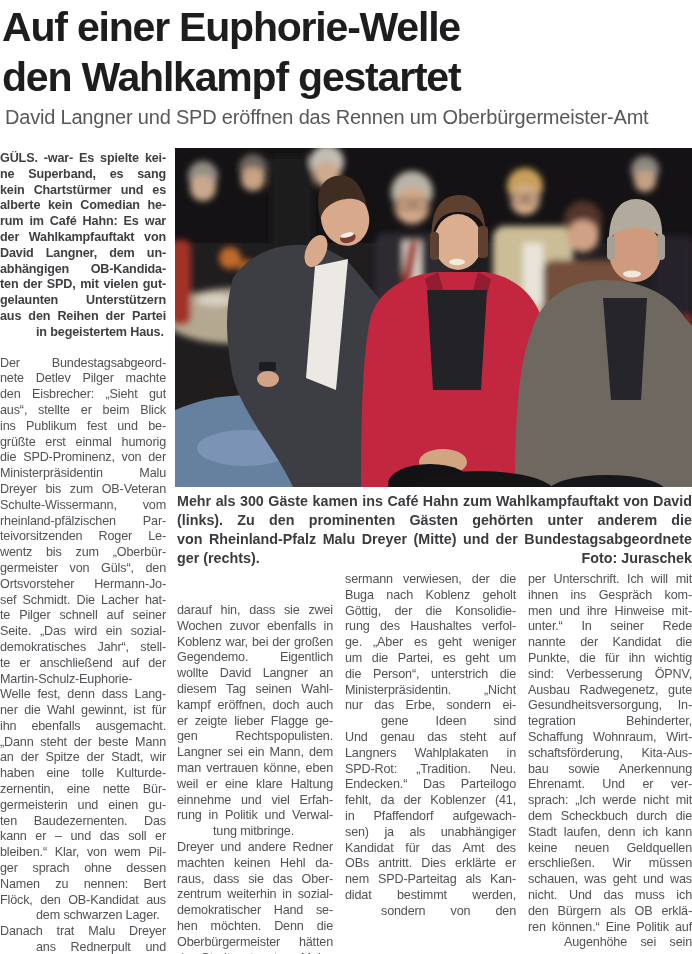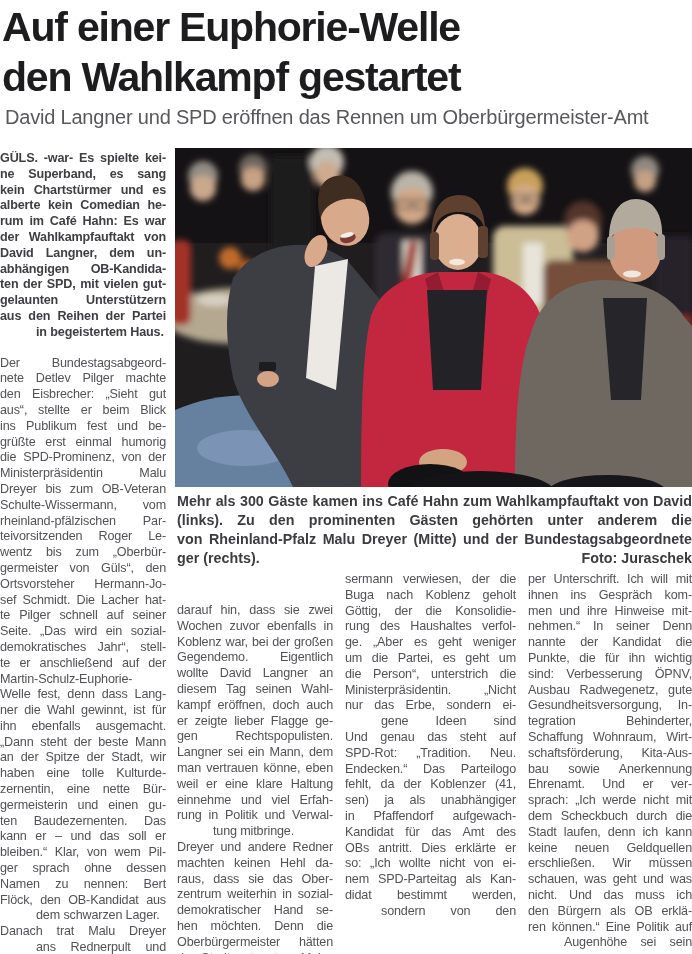--- a/index.html
+++ b/index.html
@@ -248,39 +248,39 @@
       <div class="ln">rung des Haushaltes verfol-</div>
       <div class="ln">ge. „Aber es geht weniger</div>
       <div class="ln">um die Partei, es geht um</div>
       <div class="ln">die Person“, unterstrich die</div>
       <div class="ln">Ministerpräsidentin. „Nicht</div>
       <div class="ln">nur das Erbe, sondern ei-</div>
       <div class="ln last">gene Ideen sind wichtig.“</div>
     </div>
     <div class="para body">
       <div class="ln">Und genau das steht auf</div>
+      <div class="ln">Langners Wahlplakaten in</div>
       <div class="ln">SPD-Rot: „Tradition. Neu.</div>
       <div class="ln">Endecken.“ Das Parteilogo</div>
       <div class="ln">fehlt, da der Koblenzer (41,</div>
+      <div class="ln">in Pfaffendorf aufgewach-</div>
       <div class="ln">sen) ja als unabhängiger</div>
-      <div class="ln">in Pfaffendorf aufgewach-</div>
       <div class="ln">Kandidat für das Amt des</div>
       <div class="ln">OBs antritt. Dies erklärte er</div>
-      <div class="ln">so: „Ich wollte nicht von ei-</div>
       <div class="ln">nem SPD-Parteitag als Kan-</div>
       <div class="ln">didat bestimmt werden,</div>
       <div class="ln last">sondern von den Bürgern</div>
     </div>
   </div>
 <div class="col col-b3">
     <div class="para body">
       <div class="ln">per Unterschrift. Ich will mit</div>
       <div class="ln">ihnen ins Gespräch kom-</div>
       <div class="ln">men und ihre Hinweise mit-</div>
-      <div class="ln">nehmen.“ In seiner Denn</div>
+      <div class="ln">unter.“ In seiner Rede</div>
       <div class="ln">nannte der Kandidat die</div>
       <div class="ln">Punkte, die für ihn wichtig</div>
       <div class="ln">sind: Verbesserung ÖPNV,</div>
       <div class="ln">Ausbau Radwegenetz, gute</div>
       <div class="ln">Gesundheitsversorgung, In-</div>
       <div class="ln">tegration Behinderter,</div>
       <div class="ln">Schaffung Wohnraum, Wirt-</div>
       <div class="ln">schaftsförderung, Kita-Aus-</div>
       <div class="ln">bau sowie Anerkennung</div>
       <div class="ln">Ehrenamt. Und er ver-</div>

